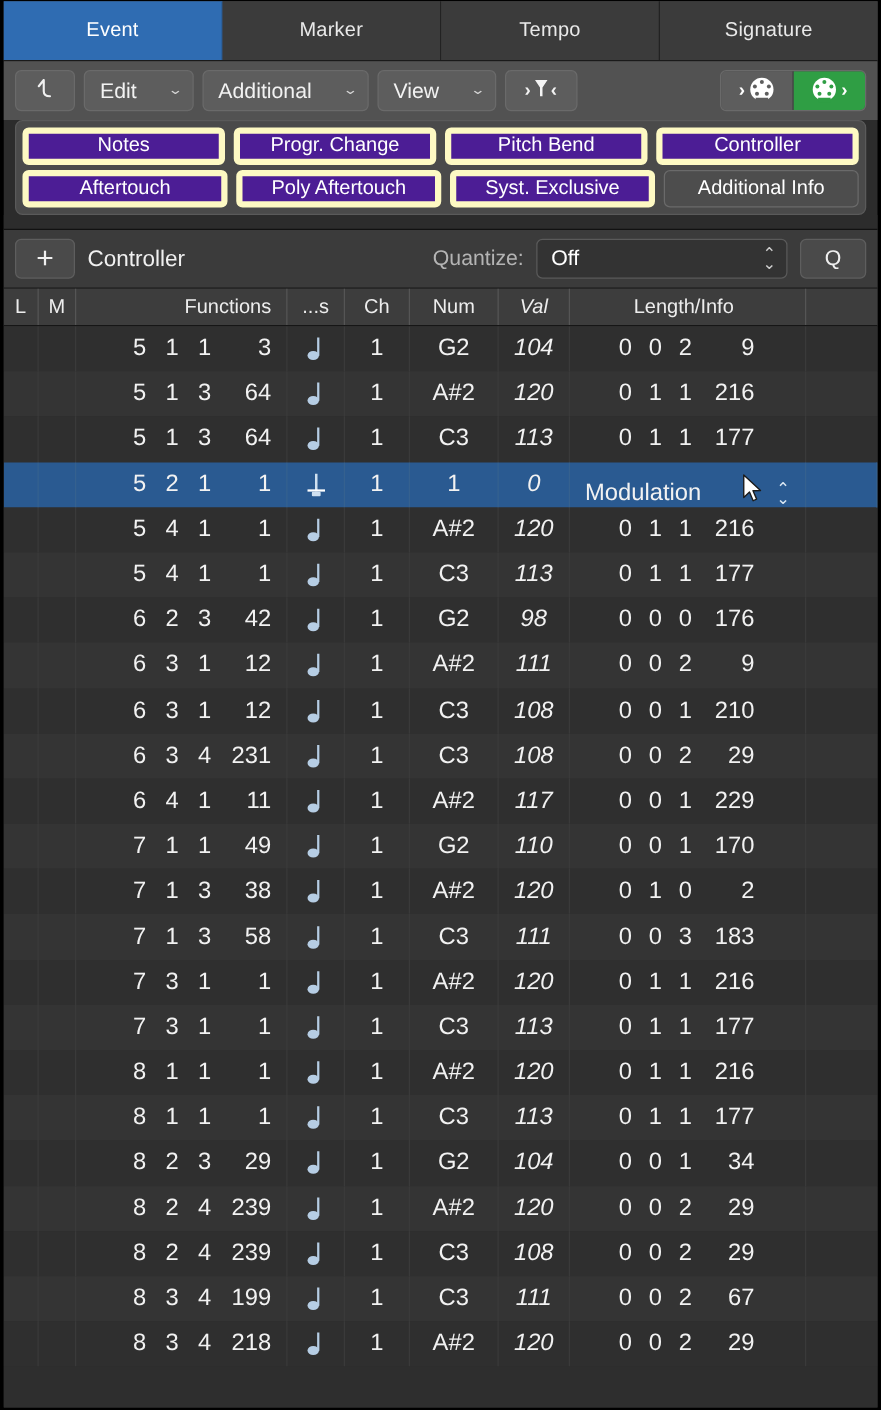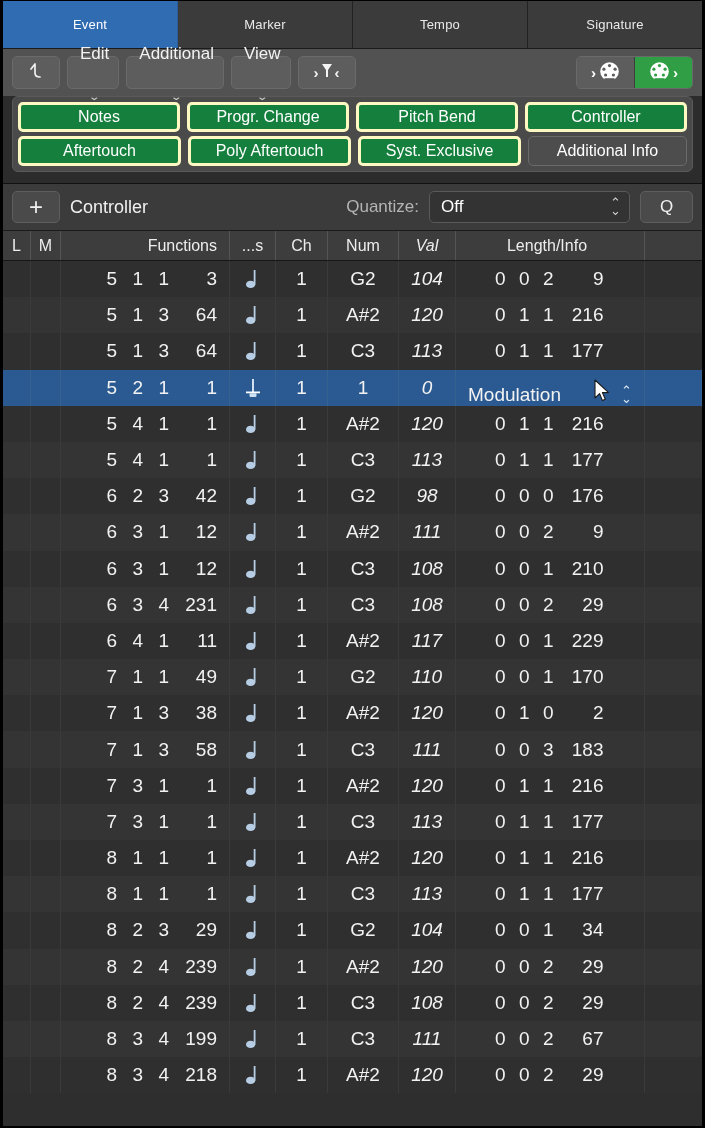--- a/index.html
+++ b/index.html
@@ -13,52 +13,52 @@
     background:#2c2c2c;box-sizing:border-box;
     border-left:3px solid #000;border-right:3px solid #000;
     border-top:1px solid #000;border-bottom:2px solid #000;
     display:flex;flex-direction:column;
   }
 
   
   .tabbar{display:flex;height:47px;flex:0 0 47px;background:#3a3a3a;
           border-bottom:1px solid #1a1a1a;}
   .tab{flex:1;display:flex;align-items:center;justify-content:center;
-       color:#e9e9e9;font-size:13px;letter-spacing:.2px;
+       color:#e9e9e9;font-size:16px;letter-spacing:.2px;
        border-right:1px solid #222;box-sizing:border-box;background:#3b3b3b;}
   .tab:last-child{border-right:none;}
   .tab.active{background:#2f6cb2;color:#fff;border-right:1px solid #2a5d99;}
 
   
   .toolbar{flex:0 0 47px;height:47px;display:flex;align-items:center;
            padding:0 9px;background:#525252;box-sizing:border-box;gap:7px;}
   .tb-btn{height:33px;background:#5d5d5d;border:1px solid #6a6a6a;border-radius:5px;
           display:flex;align-items:center;justify-content:center;
           color:#f2f2f2;font-size:17px;box-sizing:border-box;}
   .tb-icon-btn{width:48px;}
-  .tb-menu{padding:0 9px 0 12px;gap:27px;flex-direction:column;}
+  .tb-menu{padding:0 9px 0 12px;gap:27px;}
   .tb-menu .chev{font-size:10px;color:#d6d6d6;transform:scaleX(1.5);}
   .tb-filter{width:58px;gap:1px;}
   .spacer{flex:1;}
   .midi-pair{display:flex;height:33px;border-radius:5px;overflow:hidden;
              border:1px solid #6a6a6a;box-sizing:border-box;}
   .midi-btn{display:flex;align-items:center;justify-content:center;gap:3px;
             width:57px;background:#5d5d5d;color:#fff;font-size:13px;}
   .midi-btn.on{background:#2f9e44;}
   .midi-btn.first{border-right:1px solid #3d3d3d;}
   .ar{font-size:15px;font-weight:bold;line-height:1;}
 
   
   .filterwrap{flex:0 0 76px;margin:0 9px;background:#4a4a4a;border-radius:6px;
               border:1px solid #5a5a5a;box-sizing:border-box;padding:5px;
               display:flex;flex-direction:column;gap:4px;}
   .frow{display:flex;gap:7px;height:30px;}
   .fbtn{flex:1;border-radius:5px;display:flex;align-items:center;justify-content:center;
         font-size:16px;color:#fff;box-sizing:border-box;
-        background:#15803d;border:3px solid #fef9c3;}
+        background:#4c1d95;border:5px solid #fef9c3;}
   .fbtn.off{background:#4d4d4d;border:1px solid #6a6a6a;}
 
   
   .sep{flex:0 0 11px;background:#2c2c2c;border-bottom:1px solid #111;}
 
   
   .ctrlbar{flex:0 0 47px;height:47px;display:flex;align-items:center;
            background:#3b3b3b;padding:0 9px;box-sizing:border-box;gap:10px;
            border-bottom:1px solid #1b1b1b;}
   .plus-btn{width:48px;height:32px;background:#4a4a4a;border:1px solid #5e5e5e;

